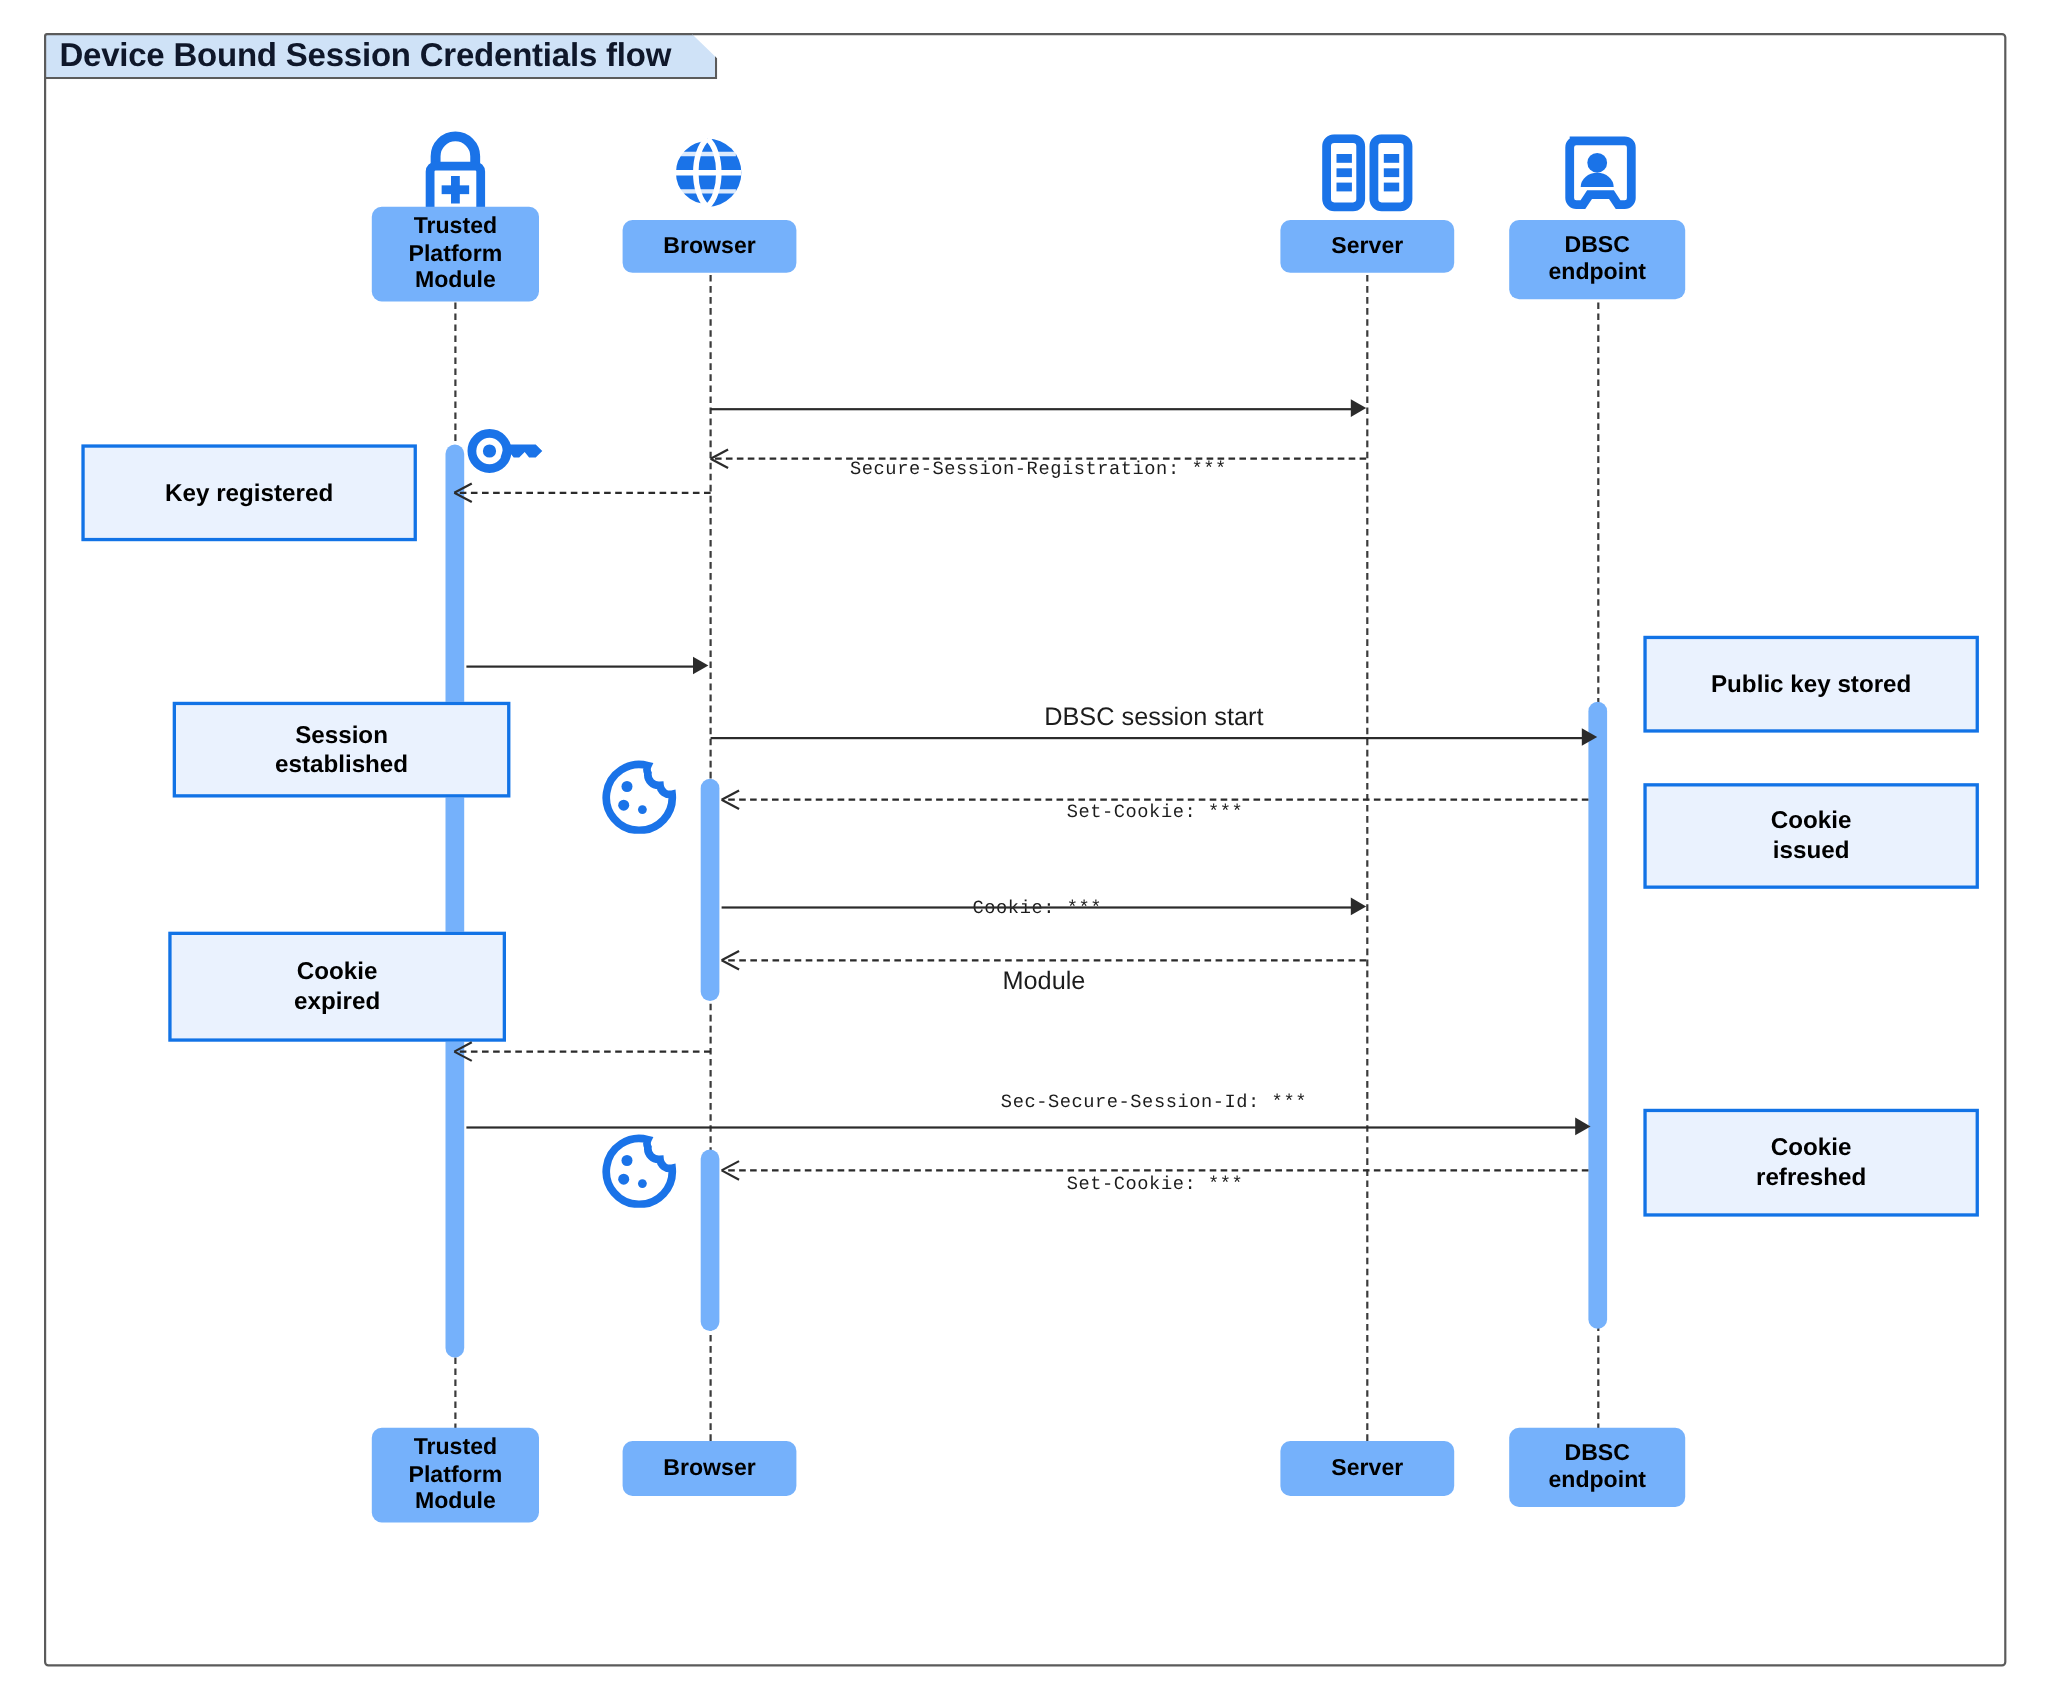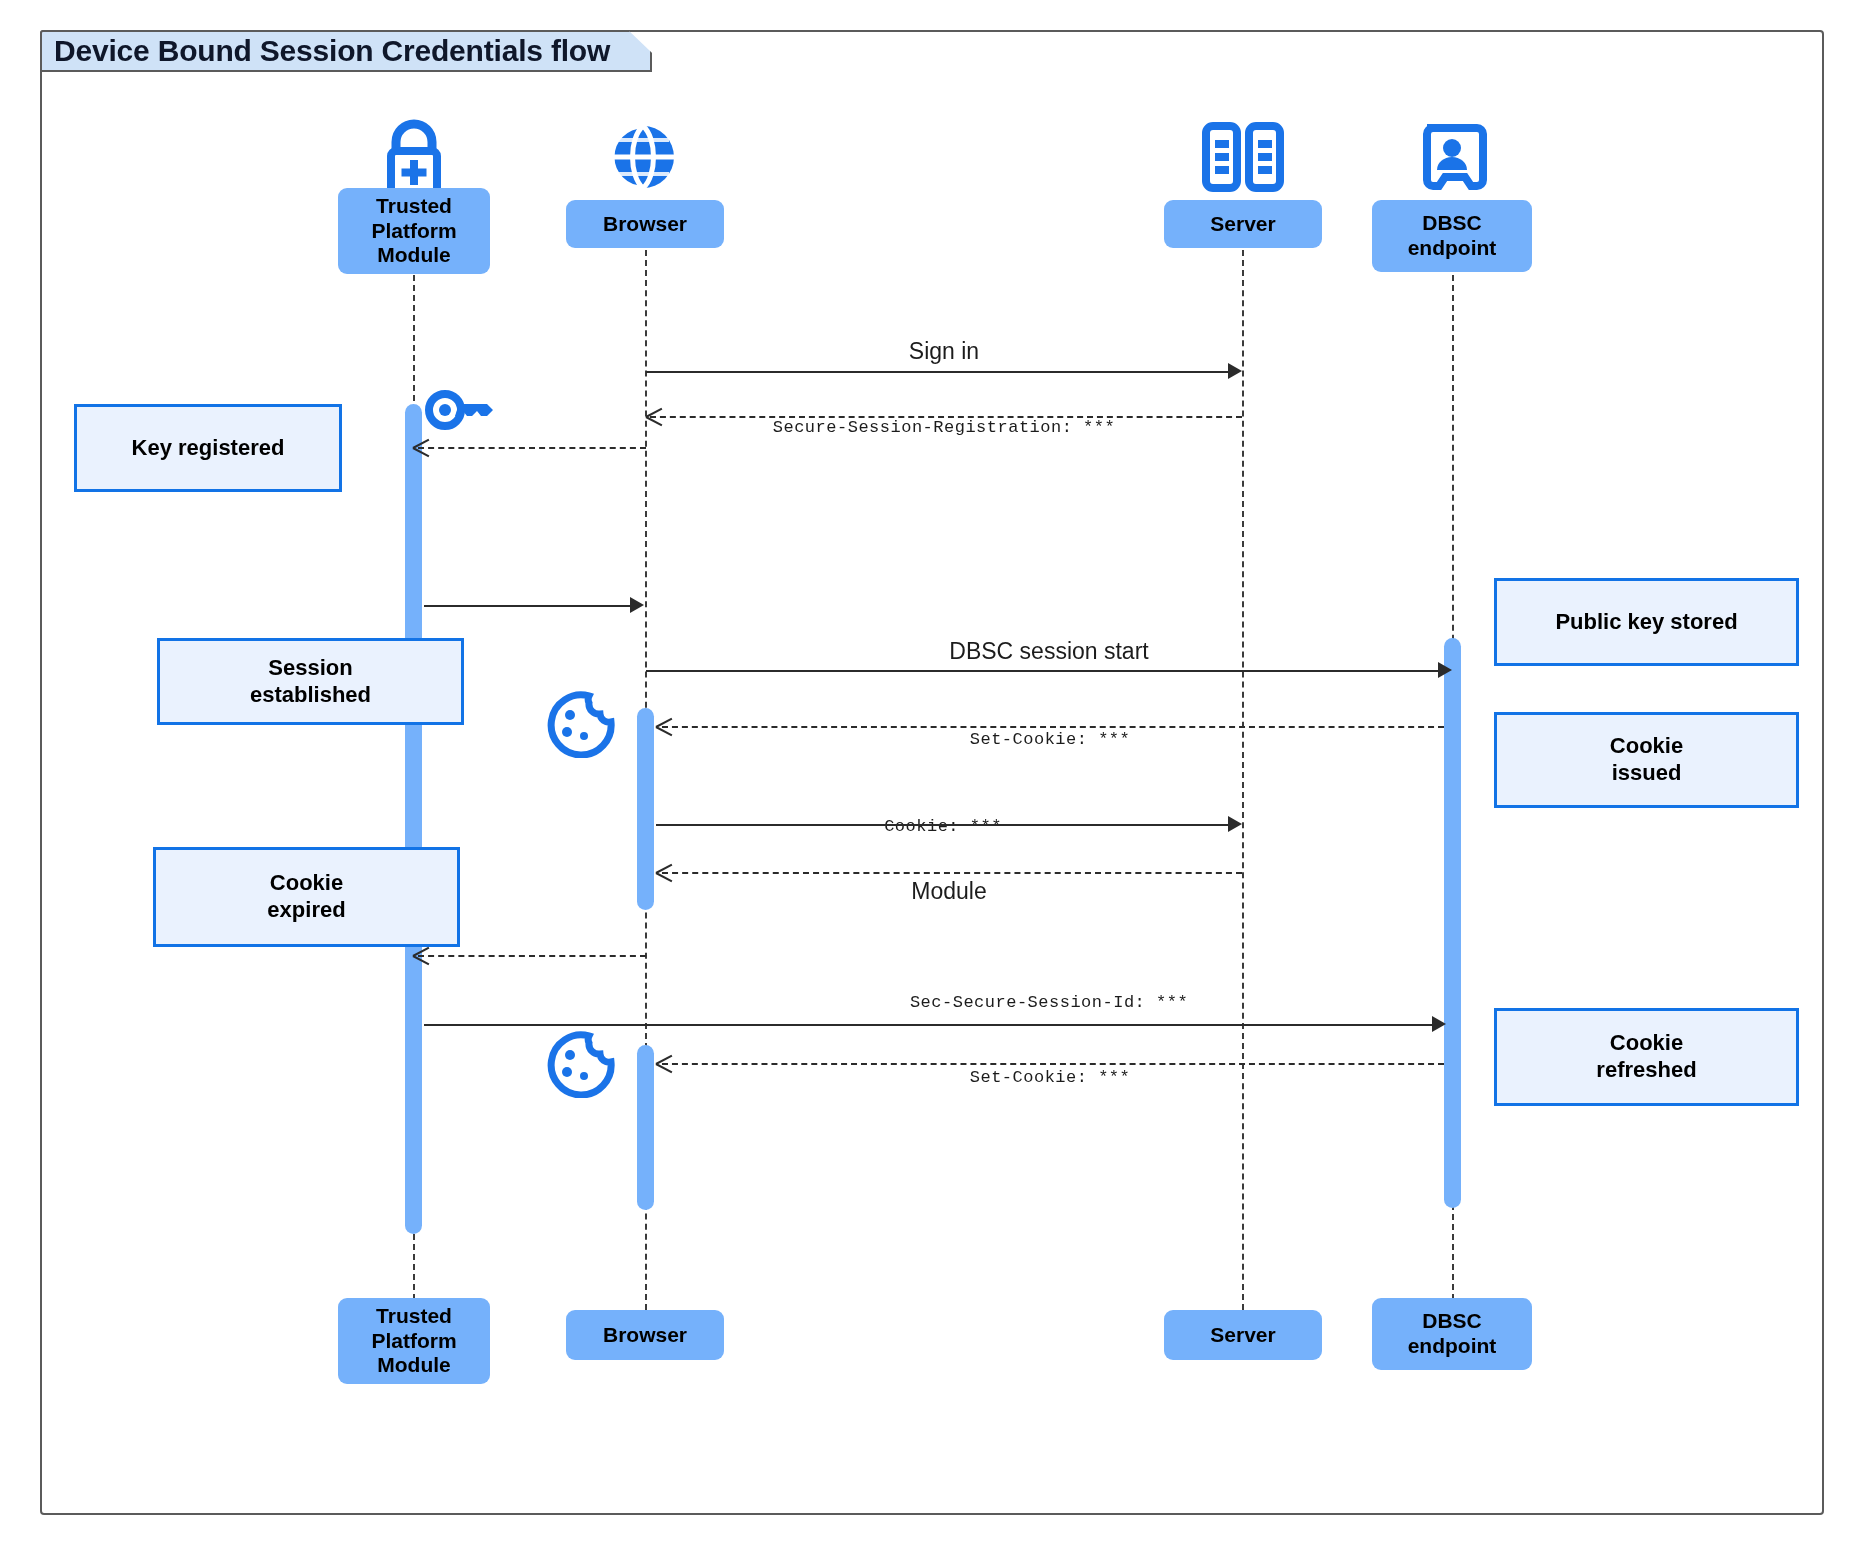--- a/index.html
+++ b/index.html
@@ -202,21 +202,21 @@
   <div class="participant" style="left:1372px; top:200px; width:160px; height:72px;">
     <span style="white-space:pre-line;">DBSC
 endpoint</span>
   </div>
 
   <div class="activation" style="left:405px; top:404px;  height:830px;"></div>
   <div class="activation" style="left:1444px; top:638px; height:570px;"></div>
   <div class="activation" style="left:637px; top:708px; height:202px;"></div>
   <div class="activation" style="left:637px; top:1045px; height:165px;"></div>
 
-  <div class="note" style="left:74px; top:404px; width:268px; height:88px;">
+  <div class="note" style="left:74px; top:404px; width:305px; height:88px;">
     <span style="white-space:pre-line;">Key registered</span>
   </div>
   <div class="note" style="left:157px; top:638px; width:307px; height:87px;">
     <span style="white-space:pre-line;">Session
 established</span>
   </div>
   <div class="note" style="left:153px; top:847px; width:307px; height:100px;">
     <span style="white-space:pre-line;">Cookie
 expired</span>
   </div>
@@ -246,21 +246,20 @@
     <circle cx="39" cy="46" r="4" fill="#1a73e8"></circle>
   </svg>
 
   <svg class="icon" style="left:545px; top:1030px;" width="72" height="68" viewBox="0 0 72 68">
     <path d="M44 6 a30 30 0 1 0 22 26 a9 9 0 0 1 -11 -8 a10 10 0 0 1 -11 -11 a8 8 0 0 1 0 -7 z" fill="#fff" stroke="#1a73e8" stroke-width="7"></path>
     <circle cx="25" cy="25" r="5" fill="#1a73e8"></circle>
     <circle cx="22" cy="42" r="5" fill="#1a73e8"></circle>
     <circle cx="39" cy="46" r="4" fill="#1a73e8"></circle>
   </svg>
 
-  <div class="msg-label" style="left:646px; top:338px; width:596px;">Sign in</div>
   <div class="msg-line" style="left:646px; top:371px; width:584px;"></div>
   <div class="arrowhead right" style="left:1228px; top:363px;"></div>
 
   <div class="msg-line dashed" style="left:650px; top:416px; width:592px;"></div>
   <div class="arrowhead open-left" style="left:646px; top:408px;"></div>
   <div class="msg-label mono" style="left:646px; top:418px; width:596px;">Secure-Session-Registration: ***</div>
 
   <div class="msg-line dashed" style="left:418px; top:447px; width:228px;"></div>
   <div class="arrowhead open-left" style="left:413px; top:439px;"></div>
 

